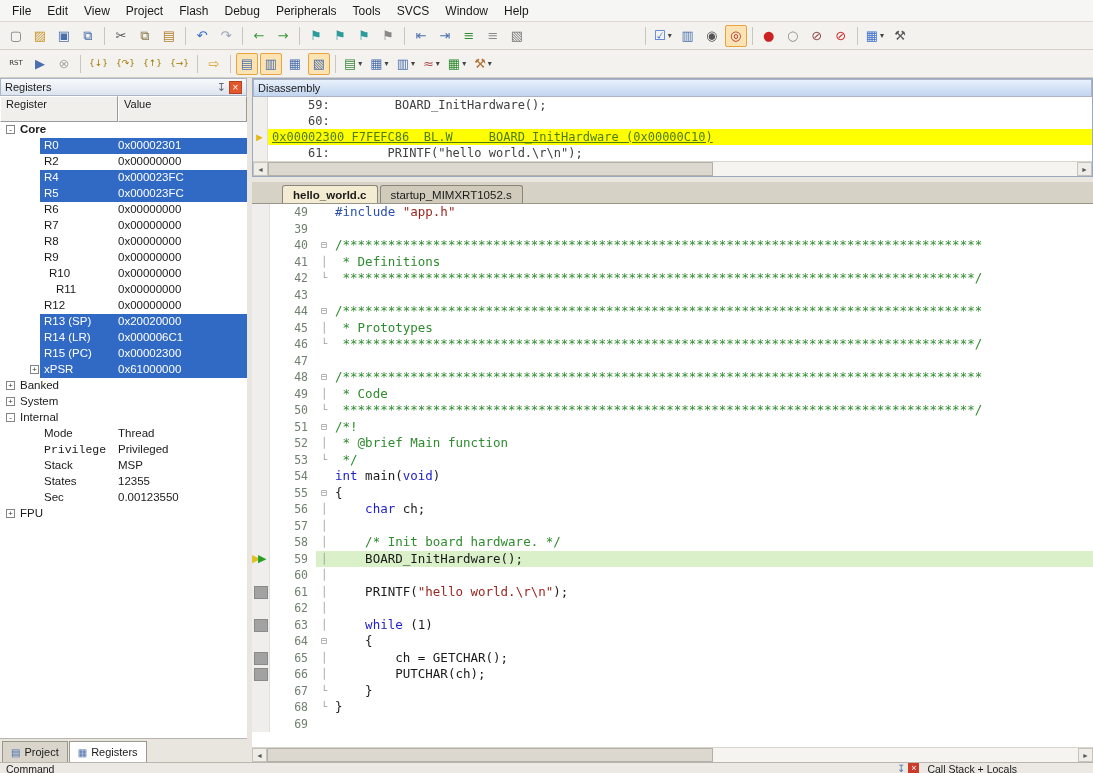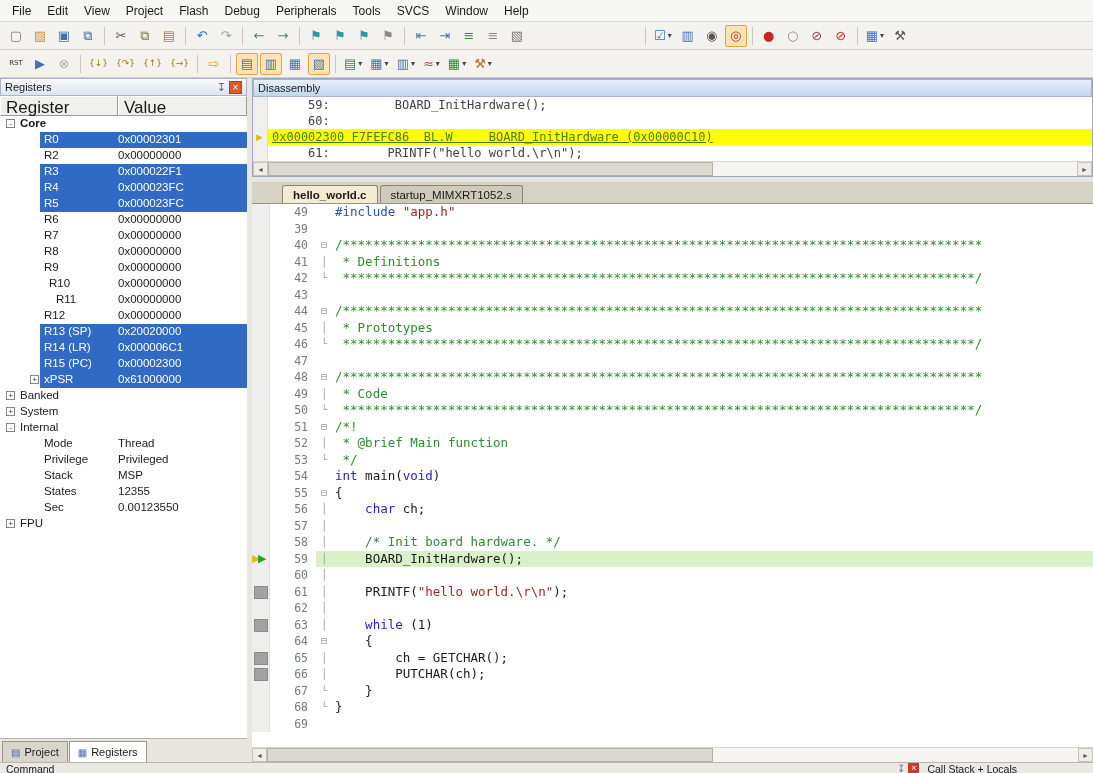--- a/index.html
+++ b/index.html
@@ -27,21 +27,21 @@
 
   
   .pcapt{height:18px;flex:none;display:flex;align-items:center;padding:0 4px;font-size:11px;border:1px solid #aab4c4;}
   .pcapt.gray{background:linear-gradient(#f8fafc,#dde4ee);}
   .pcapt.blue{background:linear-gradient(#e8f0fb,#c2d5f0);}
   .pcapt .ptitle{flex:1;}
   .pin{color:#667;font-size:11px;margin-right:3px;cursor:default;}
   .pclose{width:13px;height:13px;background:#e2572b;border:1px solid #b5431f;color:#fff;font-size:10px;line-height:11px;text-align:center;cursor:default;}
 
   
-  .colhdr{height:20px;flex:none;display:flex;font-size:17px;background:#f0efec;border-radius:7px;}
+  .colhdr{height:26px;flex:none;display:flex;font-size:11px;background:#f0efec;border-radius:7px;}
   .colcell{border:1px solid;border-color:#ffffff #9a9a9a #9a9a9a #ffffff;padding:1px 5px;background:#f0efec;}
   .colcell.c1{width:118px;flex:none;}
   .colcell.c2{flex:1;}
 
   
   .rtree{flex:1;background:#fff;overflow:hidden;position:relative;}
   .trow{height:16px;position:relative;font-size:11.5px;cursor:default;}
   .trow.sel{background:linear-gradient(90deg,#ffffff 40px,#316ac5 40px);}
   .trow.sel .nm,.trow.sel .vl{color:#fff;}
   .exp{position:absolute;top:3px;width:9px;height:9px;border:1px solid #848484;background:#fff;color:#333;font:8px/7px "Liberation Sans",sans-serif;text-align:center;}
@@ -309,24 +309,20 @@
           </div>
           <div class="trow sel">
             <span class="nm" style="left: 44px;">R0</span>
             <span class="vl">0x00002301</span>
           </div>
           <div class="trow">
             <span class="nm" style="left: 44px;">R2</span>
             <span class="vl">0x00000000</span>
           </div>
           <div class="trow sel">
-            <span class="nm" style="left: 44px;">R3</span>
-            <span class="vl">0x000022F1</span>
-          </div>
-          <div class="trow sel">
             <span class="nm" style="left: 44px;">R4</span>
             <span class="vl">0x000023FC</span>
           </div>
           <div class="trow sel">
             <span class="nm" style="left: 44px; text-align: right;">R5</span>
             <span class="vl">0x000023FC</span>
           </div>
           <div class="trow">
             <span class="nm" style="left: 44px;">R6</span>
             <span class="vl">0x00000000</span>
@@ -382,21 +378,21 @@
           </div>
           <div class="trow">
             <span class="exp" style="left: 6px;">-</span>
             <span class="nm" style="left: 20px;">Internal</span>
           </div>
           <div class="trow">
             <span class="nm" style="left: 44px;">Mode</span>
             <span class="vl">Thread</span>
           </div>
           <div class="trow">
-            <span class="nm" style="left: 44px;">Privilege</span>
+            <span class="nm" style="left: 44px; font-family: Liberation Mono, monospace;">Privilege</span>
             <span class="vl">Privileged</span>
           </div>
           <div class="trow">
             <span class="nm" style="left: 44px;">Stack</span>
             <span class="vl">MSP</span>
           </div>
           <div class="trow">
             <span class="nm" style="left: 44px;">States</span>
             <span class="vl">12355</span>
           </div>

